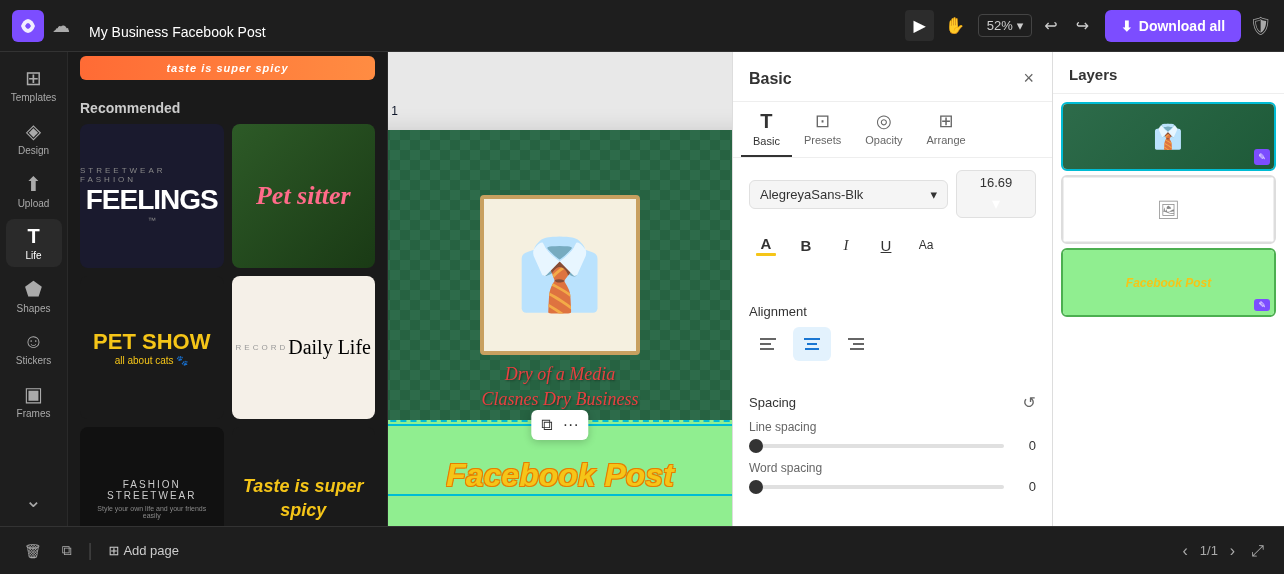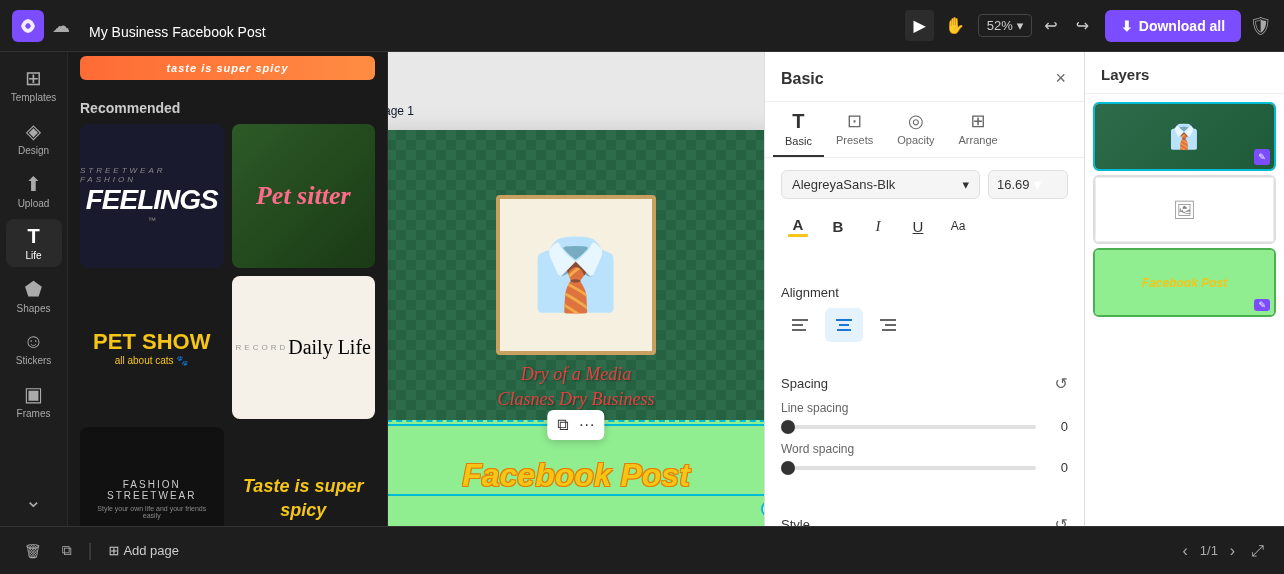--- a/index.html
+++ b/index.html
@@ -64,21 +64,20 @@
     .template-grid { display: grid; grid-template-columns: 1fr 1fr; gap: 8px; }
     .template-card {
       border-radius: 8px; overflow: hidden; cursor: pointer; position: relative;
       aspect-ratio: 1; background: #2a2a2a;
     }
 
     
     .card-feelings {
       background: #1a1a2e; display: flex; align-items: center; justify-content: center;
       flex-direction: column;
-      font-style: italic;
     }
     .card-feelings .sub { font-size: 8px; color: #888; letter-spacing: 3px; text-transform: uppercase; }
     .card-feelings .main-text { font-size: 28px; font-weight: 900; color: #fff; letter-spacing: -1px; }
     .card-feelings .tm { font-size: 8px; color: #888; }
 
     .card-petsitter {
       background: linear-gradient(135deg, #2d5a27, #1a3a15); display: flex; align-items: center; justify-content: center;
     }
     .card-petsitter .text { font-size: 26px; font-weight: bold; color: #ff6b8a; font-style: italic; font-family: cursive; text-align: center; }
 
@@ -183,21 +182,21 @@
 
     .prop-section { padding: 12px 16px; }
     .font-row { display: flex; align-items: center; gap: 8px; margin-bottom: 10px; }
     .font-select {
       flex: 1; background: #f5f5f5; border: 1px solid #e0e0e0; border-radius: 6px;
       padding: 6px 10px; font-size: 13px; color: #333; cursor: pointer;
       display: flex; align-items: center; justify-content: space-between;
     }
     .font-size-control {
       display: flex; align-items: center; background: #f5f5f5; border: 1px solid #e0e0e0; border-radius: 6px;
-      padding: 4px 8px; gap: 4px; min-width: 80px;
+      padding: 4px 8px; gap: 4px; min-width: 80px; flex-direction: column;
     }
     .font-size-val { font-size: 13px; color: #333; min-width: 30px; text-align: center; }
 
     .format-row { display: flex; align-items: center; gap: 6px; margin-bottom: 10px; }
     .format-btn {
       width: 34px; height: 34px; display: flex; align-items: center; justify-content: center;
       border: none; background: transparent; cursor: pointer; border-radius: 6px; color: #333; font-size: 15px;
     }
     .format-btn.underline-active { text-decoration: underline; }
 
@@ -218,21 +217,21 @@
     .slider {
       flex: 1; -webkit-appearance: none; height: 4px; background: #e0e0e0; border-radius: 2px; outline: none;
     }
     .slider::-webkit-slider-thumb {
       -webkit-appearance: none; width: 14px; height: 14px; background: #333; border-radius: 50%; cursor: pointer;
     }
     .slider-val { font-size: 13px; color: #333; min-width: 24px; text-align: right; }
 
     
     .layers-panel {
-      width: 200px; background: #fff; border-left: 1px solid #ddd; display: flex; flex-direction: column; flex-shrink: 0;
+      width: 232px; background: #fff; border-left: 1px solid #ddd; display: flex; flex-direction: column; flex-shrink: 0;
       overflow: hidden;
     }
     .layers-header { padding: 14px 16px 10px; border-bottom: 1px solid #eee; font-size: 15px; font-weight: 600; color: #333; }
     .layers-list { padding: 8px; display: flex; flex-direction: column; gap: 4px; overflow-y: auto; flex: 1; }
     .layer-item {
       border-radius: 6px; overflow: hidden; cursor: pointer; border: 2px solid transparent;
       position: relative;
     }
     .layer-item.active { border-color: #00bcd4; }
     .layer-item.green { border-color: #4caf50; }

